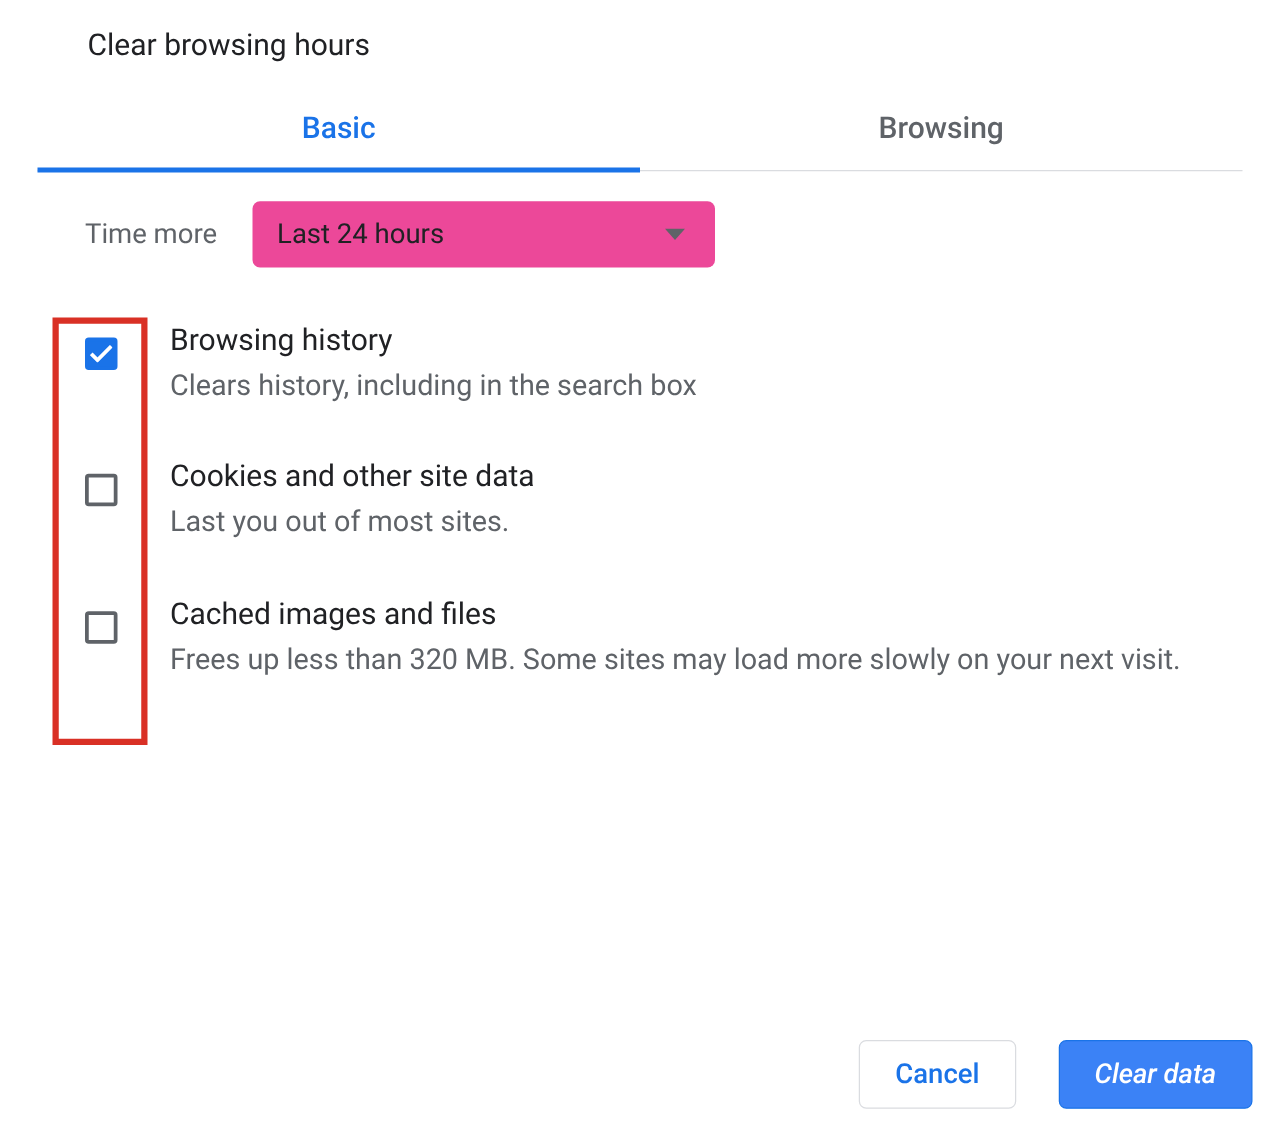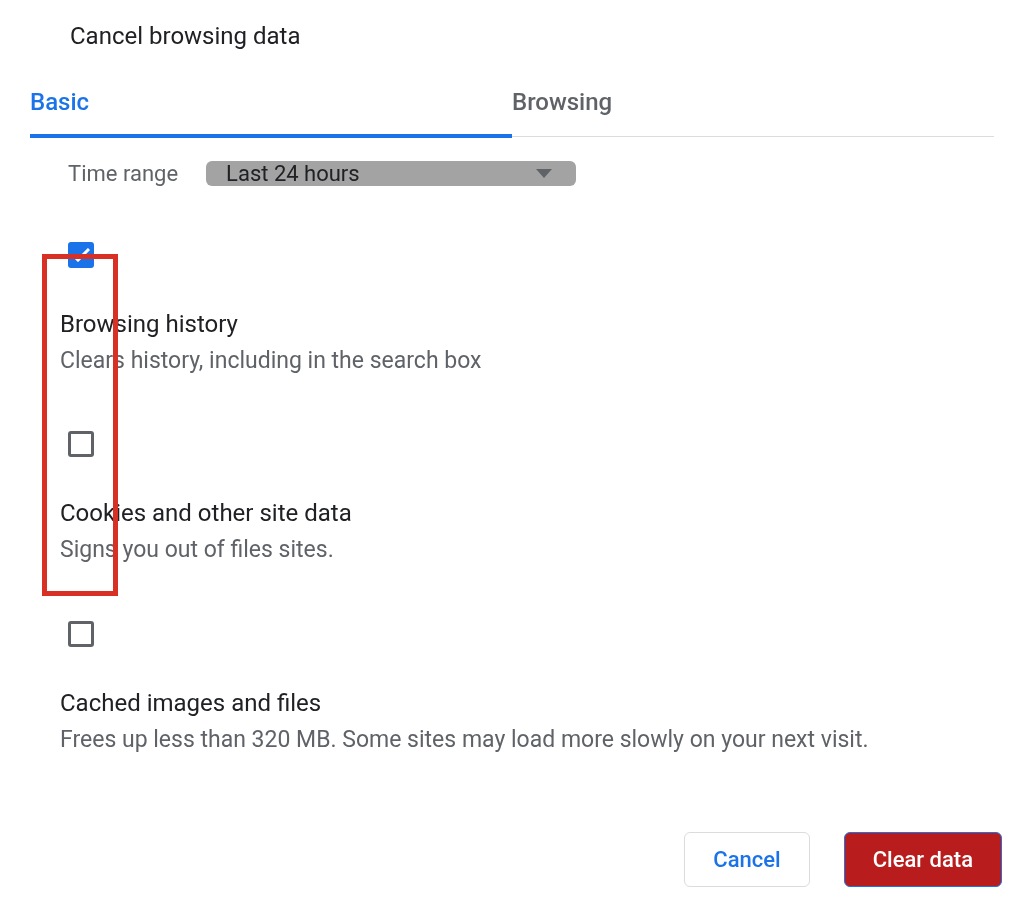--- a/index.html
+++ b/index.html
@@ -22,21 +22,21 @@
       color: #202124;
       padding: 22px 0 20px 70px;
     }
     .tabs {
       display: flex;
       border-bottom: 1px solid #dadce0;
       margin: 0 30px 0 30px;
     }
     .tab {
       flex: 1;
-      text-align: left;
+      text-align: center;
       padding: 18px 0;
       font-size: 24px;
       font-weight: 500;
       color: #5f6368;
       cursor: pointer;
       border-bottom: 4px solid transparent;
       margin-bottom: -2px;
     }
     .tab.active {
       color: #1a73e8;
@@ -51,23 +51,23 @@
       align-items: center;
       gap: 28px;
       margin-bottom: 30px;
       padding-left: 8px;
     }
     .time-range-label {
       font-size: 22px;
       color: #5f6368;
     }
     .select {
-      background: #a3a3a3;
+      background: #ec4899;
       border-radius: 6px;
-      padding: 0 20px;
+      padding: 14px 20px;
       font-size: 22px;
       color: #202124;
       display: flex;
       align-items: center;
       justify-content: space-between;
       gap: 100px;
       width: 370px;
       cursor: pointer;
     }
     .triangle-down {
@@ -84,21 +84,20 @@
       width: 76px;
       height: 342px;
       border: 5px solid #d93025;
       pointer-events: none;
     }
     .option-row {
       display: flex;
       align-items: flex-start;
       gap: 40px;
       padding: 14px 0 28px 0;
-      flex-direction: column;
     }
     .checkbox-wrap {
       width: 28px;
       height: 28px;
       flex-shrink: 0;
       margin-top: 12px;
       margin-left: 8px;
       cursor: pointer;
     }
     .checkbox {
@@ -145,41 +144,42 @@
       padding: 14px 28px;
       border-radius: 6px;
       cursor: pointer;
     }
     .btn-secondary {
       background: #fff;
       color: #1a73e8;
       border: 1px solid #dadce0;
     }
     .btn-primary {
-      background: #b91c1c;
+      background: #3b82f6;
       color: #fff;
       border: 1px solid #1a73e8;
+      font-style: italic;
     }
   </style>
 </head>
 <body>
 
 <div class="dialog">
 
-  <div class="dialog-title">Cancel browsing data</div>
+  <div class="dialog-title">Clear browsing hours</div>
 
   <div class="tabs">
     <div class="tab active">Basic</div>
     <div class="tab">Browsing</div>
   </div>
 
   <div class="body">
 
     <div class="time-range-row">
-      <span class="time-range-label">Time range</span>
+      <span class="time-range-label">Time more</span>
       <div class="select">
         <span>Last 24 hours</span>
         <span class="triangle-down"></span>
       </div>
     </div>
 
     <div class="option-row">
       <div class="checkbox-wrap">
         <div class="checkbox checked">
           <span class="checkmark">
@@ -194,21 +194,21 @@
         <div class="option-desc">Clears history, including in the search box</div>
       </div>
     </div>
 
     <div class="option-row">
       <div class="checkbox-wrap">
         <div class="checkbox"></div>
       </div>
       <div class="option-text">
         <div class="option-title">Cookies and other site data</div>
-        <div class="option-desc">Signs you out of files sites.</div>
+        <div class="option-desc">Last you out of most sites.</div>
       </div>
     </div>
 
     <div class="option-row">
       <div class="checkbox-wrap">
         <div class="checkbox"></div>
       </div>
       <div class="option-text">
         <div class="option-title">Cached images and files</div>
         <div class="option-desc">Frees up less than 320 MB. Some sites may load more slowly on your next visit.</div>

